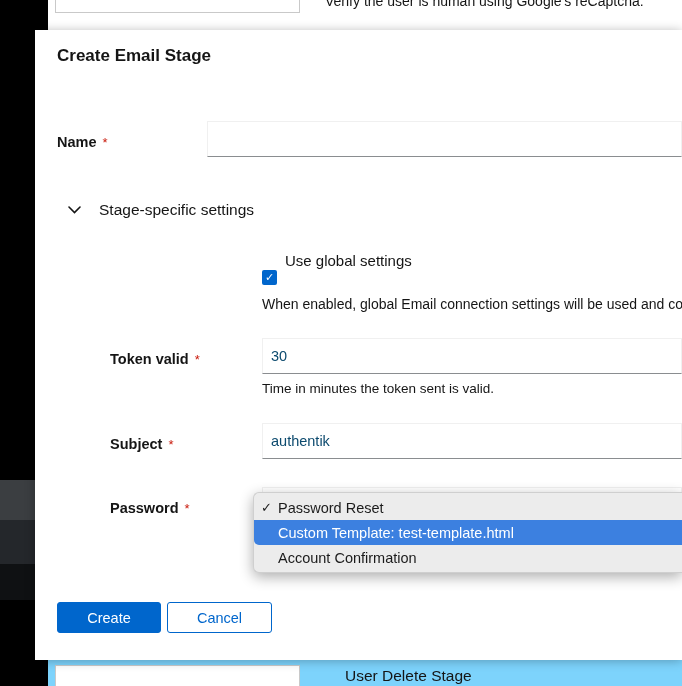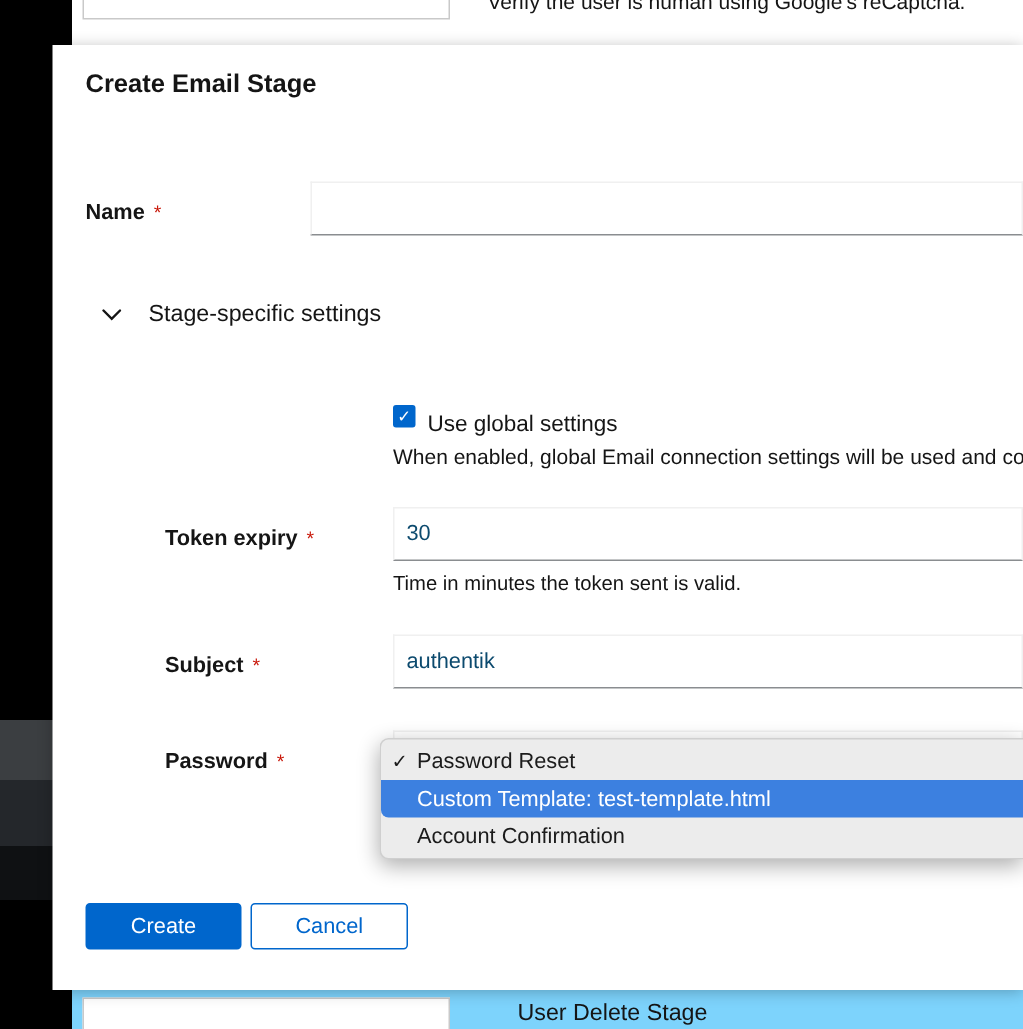--- a/index.html
+++ b/index.html
@@ -38,21 +38,21 @@
   .lbl-name { left:22px; top:104px; }
   .inp-name { left:172px; top:91px; width:calc(100% - 172px); }
 
   .section-toggle { position:absolute; left:32px; top:168px; height:24px; display:flex; align-items:center; cursor:pointer; }
   .chev { width:14px; height:14px; display:flex; align-items:center; justify-content:center; }
   .section-label { margin-left:18px; font-size:15.5px; color:#151515; white-space:nowrap; }
 
   .chk { position:absolute; left:227px; top:240px; width:15px; height:15px; background:#0066cc;
          border-radius:2px; color:#fff; display:flex; align-items:center; justify-content:center;
          font-size:11px; cursor:pointer; }
-  .chk-label { position:absolute; left:250px; top:244px; font-size:15px; color:#151515; cursor:pointer; white-space:nowrap; }
+  .chk-label { position:absolute; left:250px; top:222px; font-size:15px; color:#151515; cursor:pointer; white-space:nowrap; }
   .help-global { position:absolute; left:227px; top:266px; font-size:14px; color:#151515; white-space:nowrap; }
 
   .lbl-token { left:75px; top:321px; }
   .inp-token { left:227px; top:308px; width:calc(100% - 227px); }
   .help-token { position:absolute; left:227px; top:351px; font-size:13.5px; color:#151515; white-space:nowrap; }
 
   .lbl-subject { left:75px; top:406px; }
   .inp-subject { left:227px; top:393px; width:calc(100% - 227px); }
 
   .lbl-template { left:75px; top:470px; }
@@ -111,21 +111,21 @@
       <span class="section-label">Stage-specific settings</span>
     </div>
 
     <div class="chk">
       <span>✓</span>
     </div>
     <div class="chk-label">Use global settings</div>
     <div class="help-global">When enabled, global Email connection settings will be used and con</div>
 
     <div class="form-label lbl-token">
-      <span>Token expiry</span><span class="req">*</span>
+      <span>Token valid</span><span class="req">*</span>
     </div>
     <input class="pf-input inp-token" type="text" value="30" style="">
     <div class="help-token">Time in minutes the token sent is valid.</div>
 
     <div class="form-label lbl-subject">
       <span>Subject</span><span class="req">*</span>
     </div>
     <input class="pf-input inp-subject" type="text" value="authentik" style="">
 
     <div class="form-label lbl-template">

